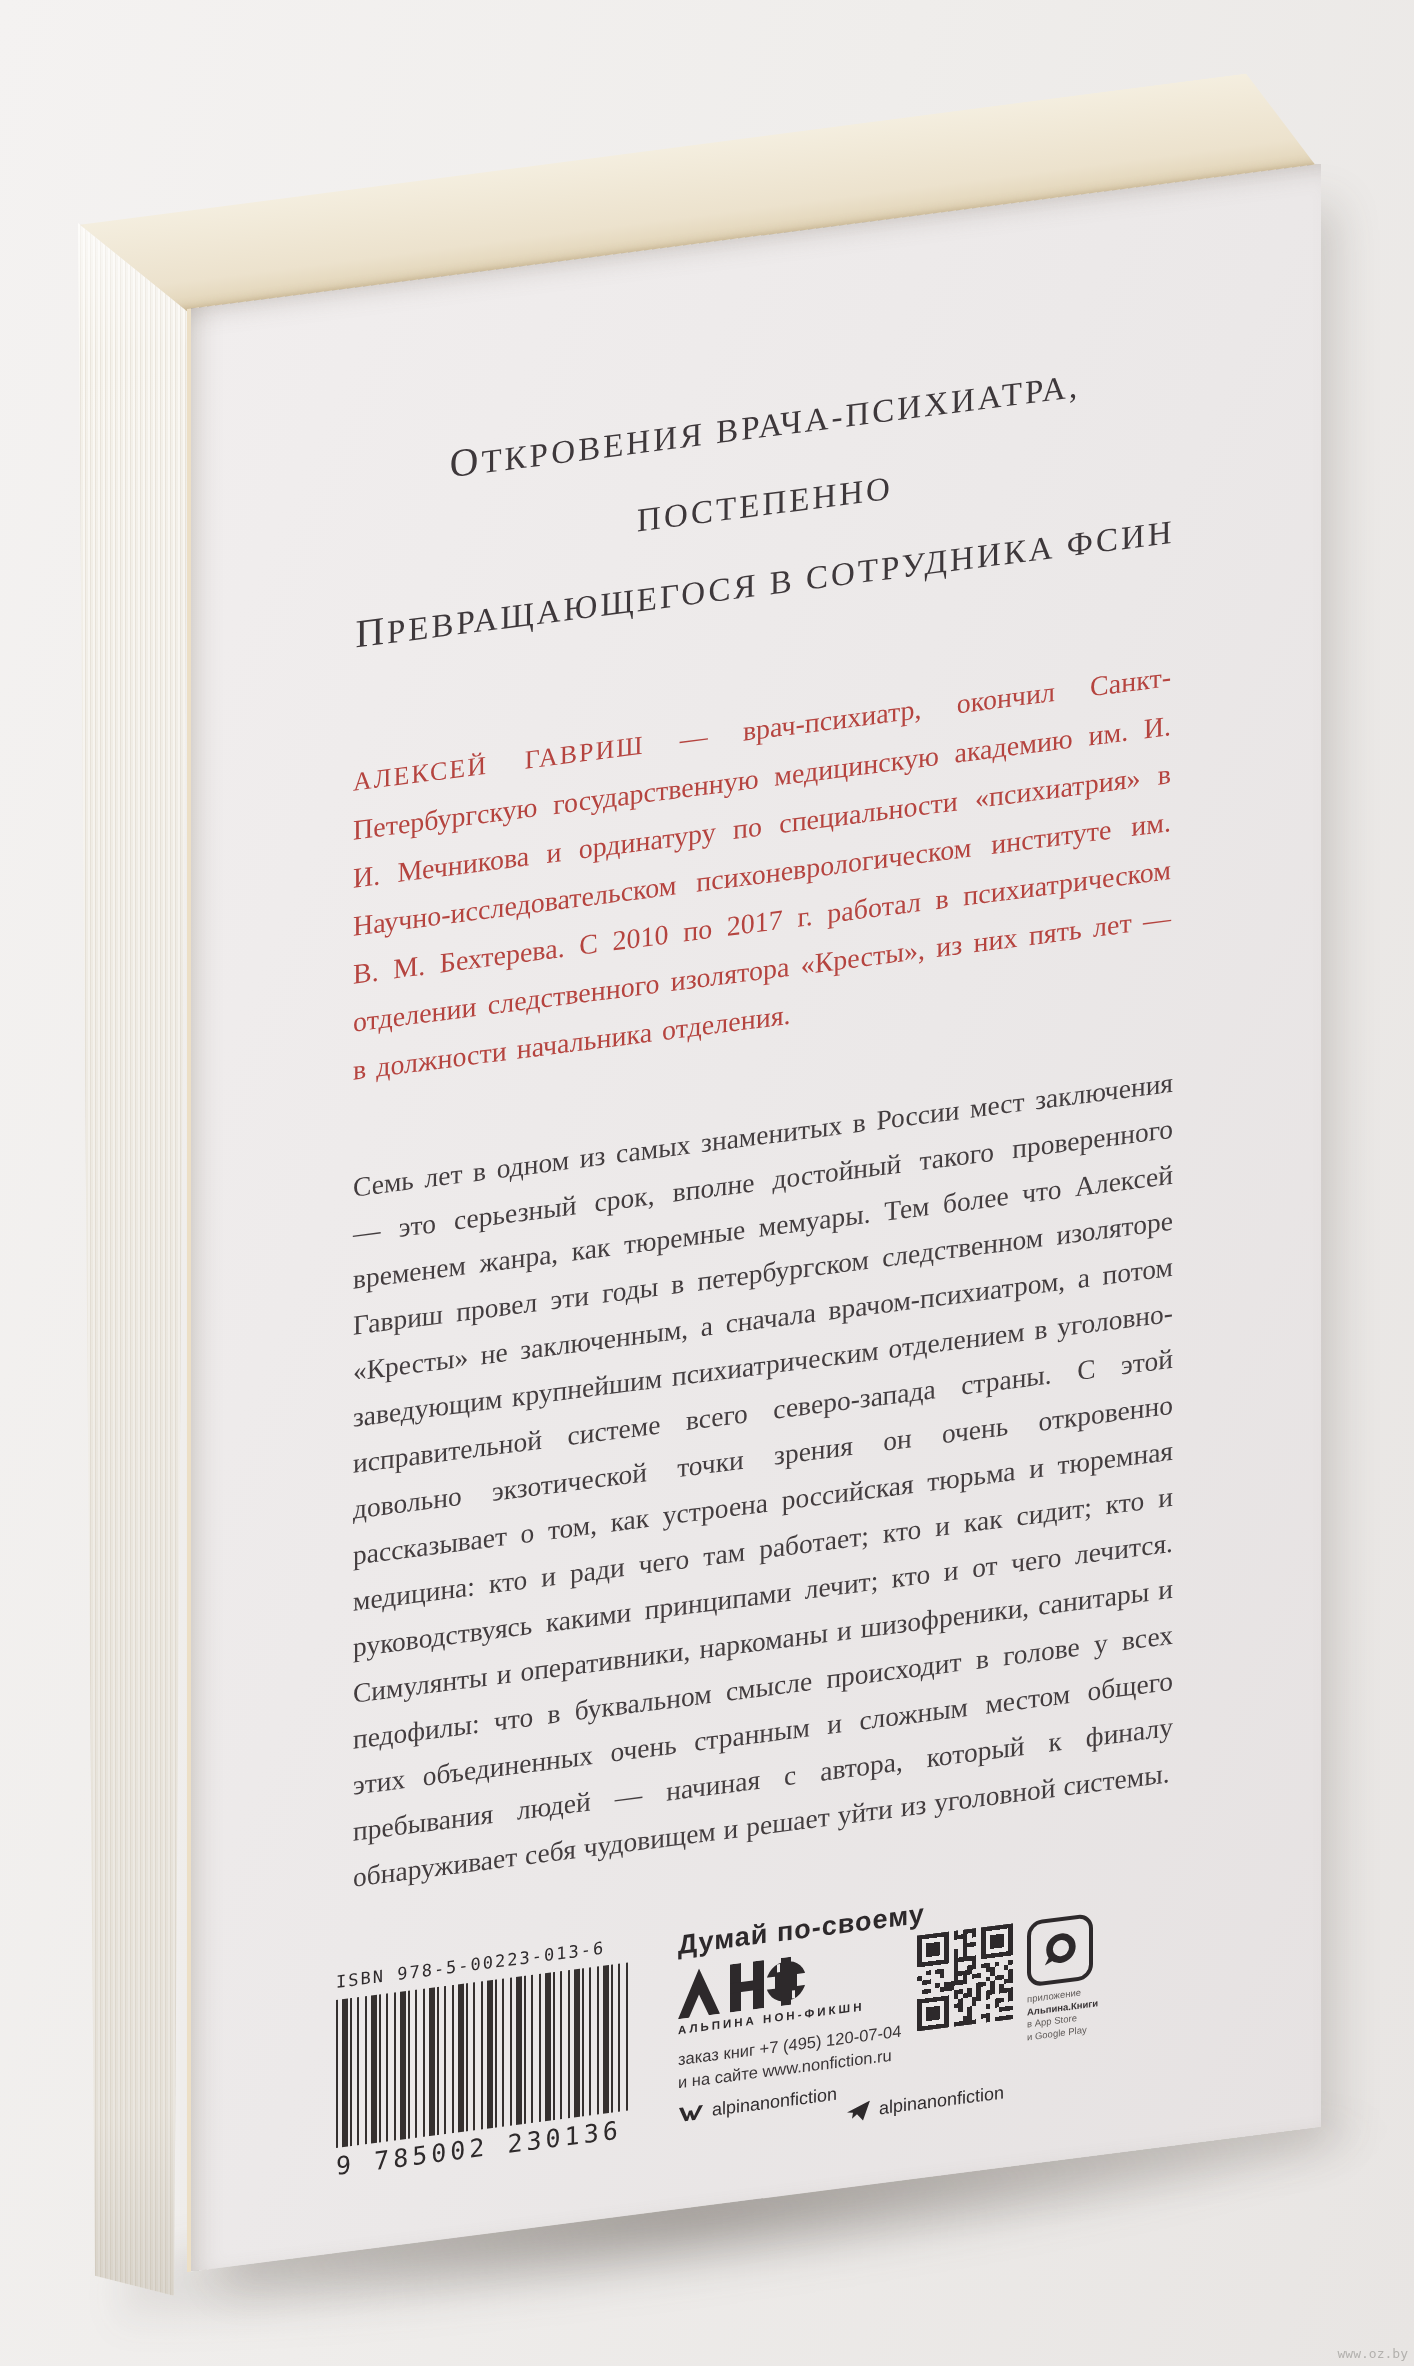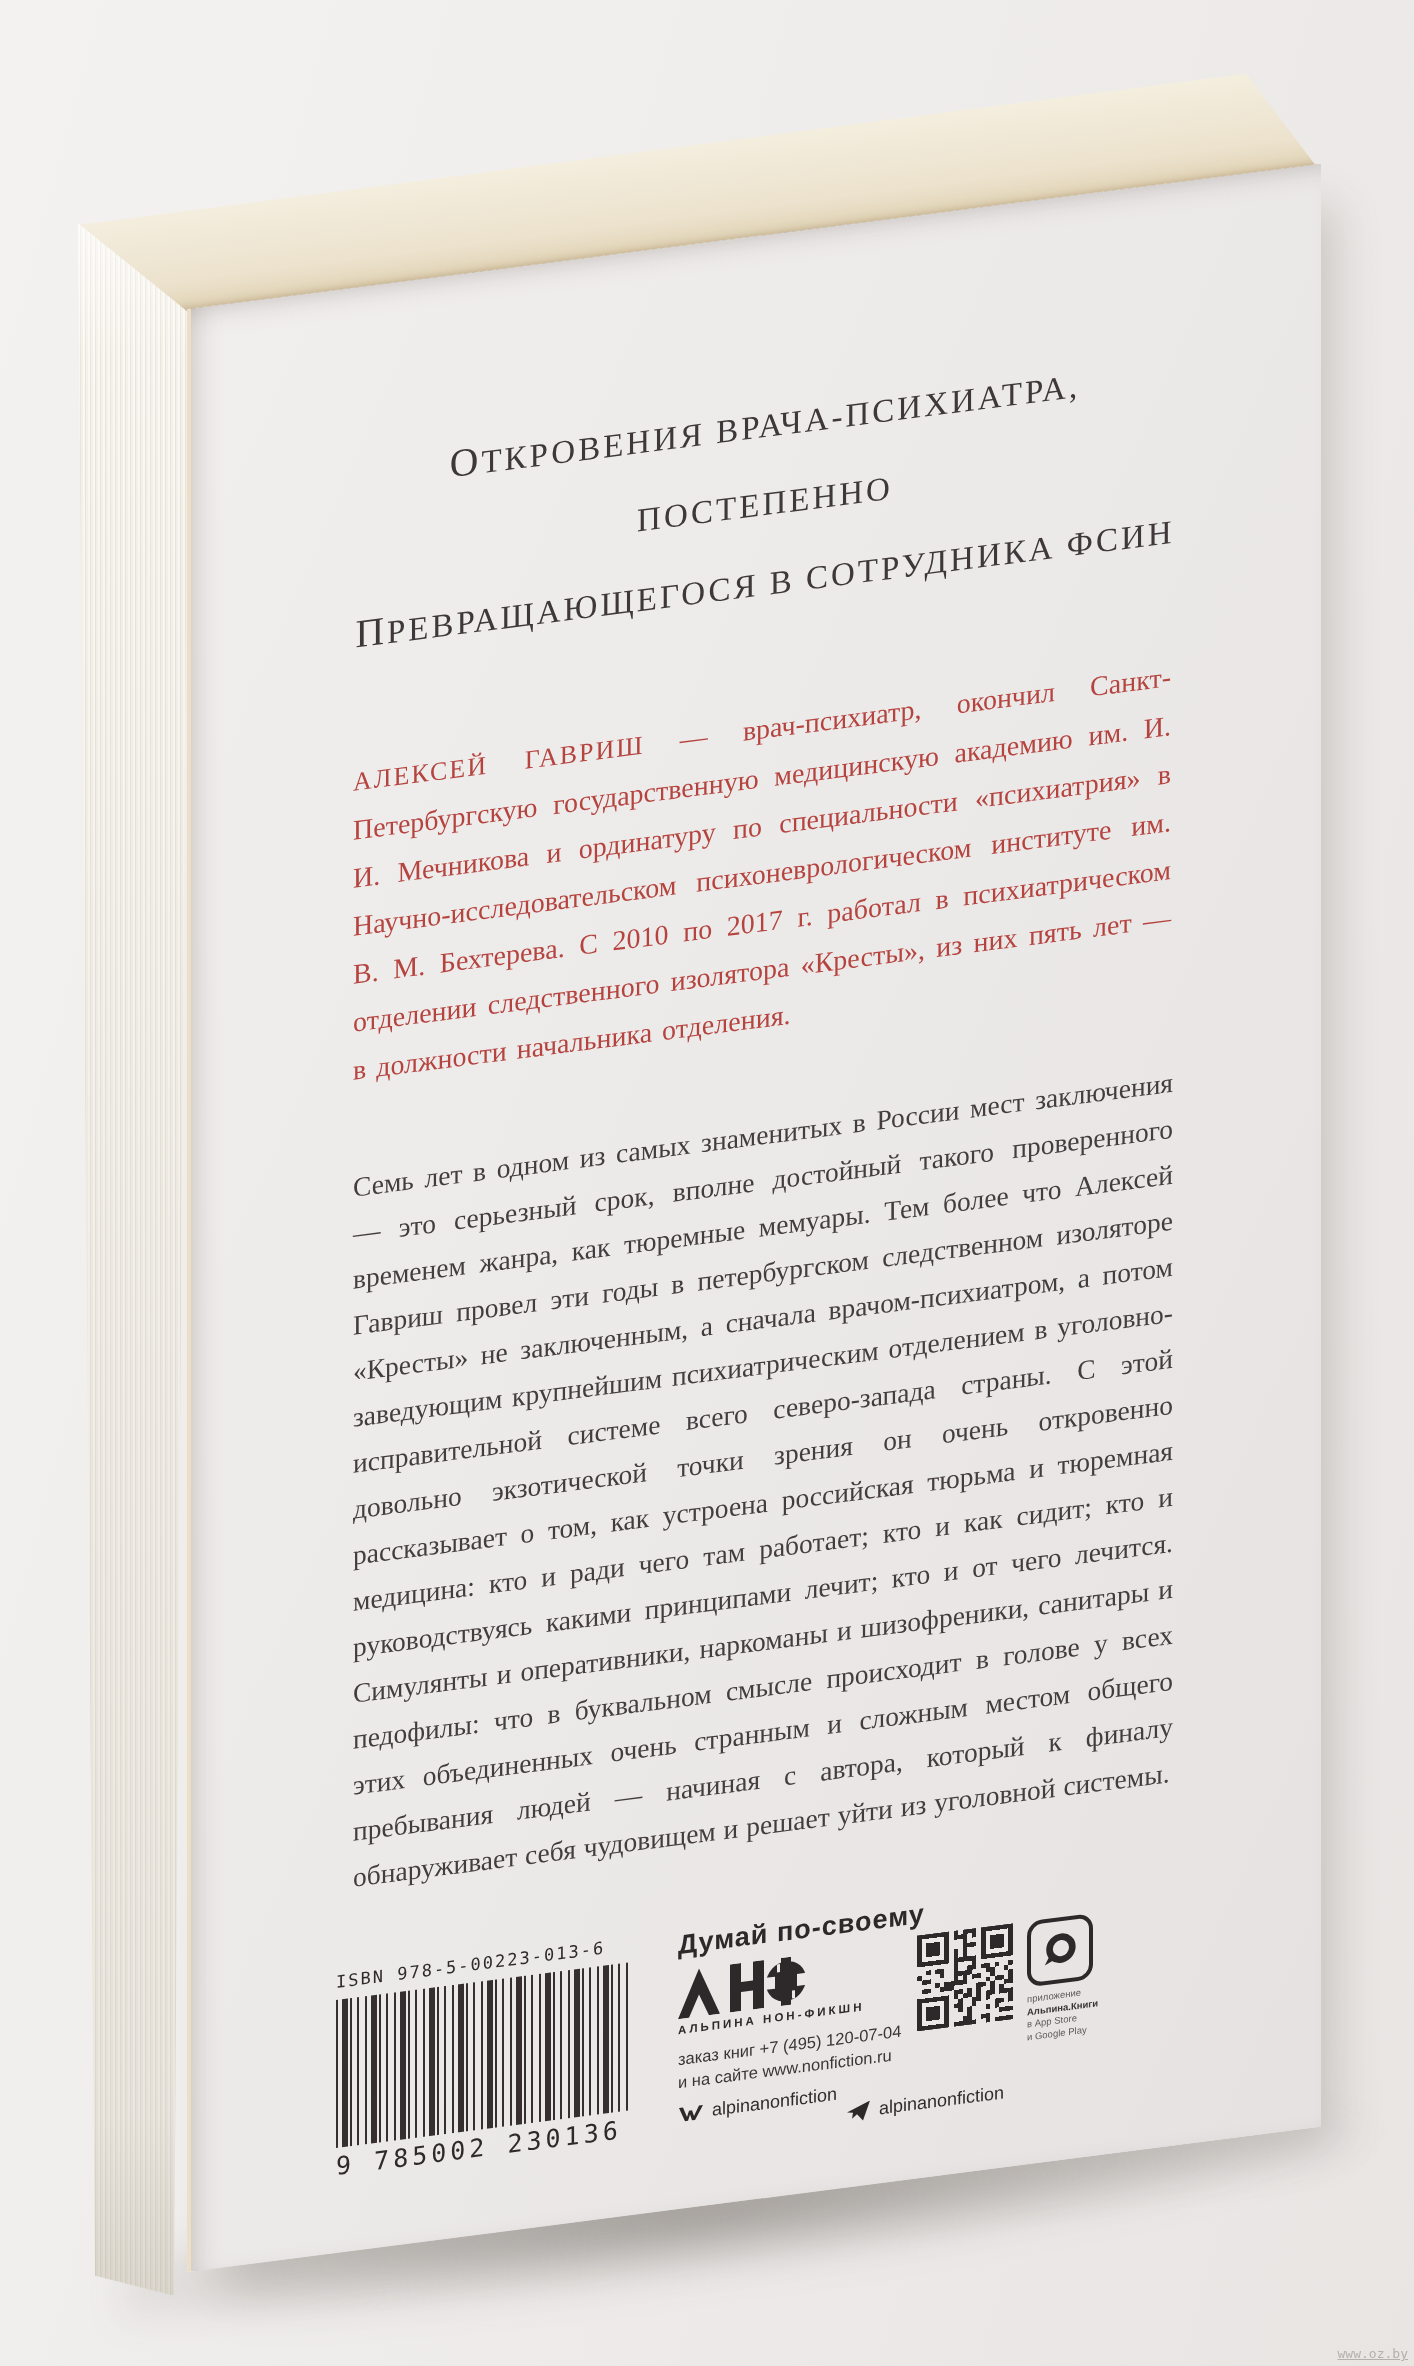--- a/index.html
+++ b/index.html
@@ -80,21 +80,21 @@
   .qr{width:96px;height:96px;}
   .badge-col{width:92px;}
   .app-badge{width:58px;height:58px;border:4px solid #2d292b;border-radius:15px;
     display:flex;align-items:center;justify-content:center;}
   .app-note{margin-top:6px;font-size:9.5px;line-height:12.5px;color:#5f5a58;}
   .app-note .b{font-weight:bold;color:#3a3537;}
   .tg-row{position:absolute;left:656px;top:206px;display:flex;align-items:center;gap:8px;}
   
   .watermark{
     position:absolute;right:6px;bottom:5px;
-    font-family:"DejaVu Sans Mono", monospace;font-size:13px;color:#b3b1ae;text-decoration:underline;
+    font-family:"DejaVu Sans Mono", monospace;font-size:13px;color:#b3b1ae;
   }
 </style>
 </head>
 <body>
 
 <div class="stage">
 
   <div class="book-root">
     <div class="book-shadow"></div>
     <div class="fore-edge"></div>

